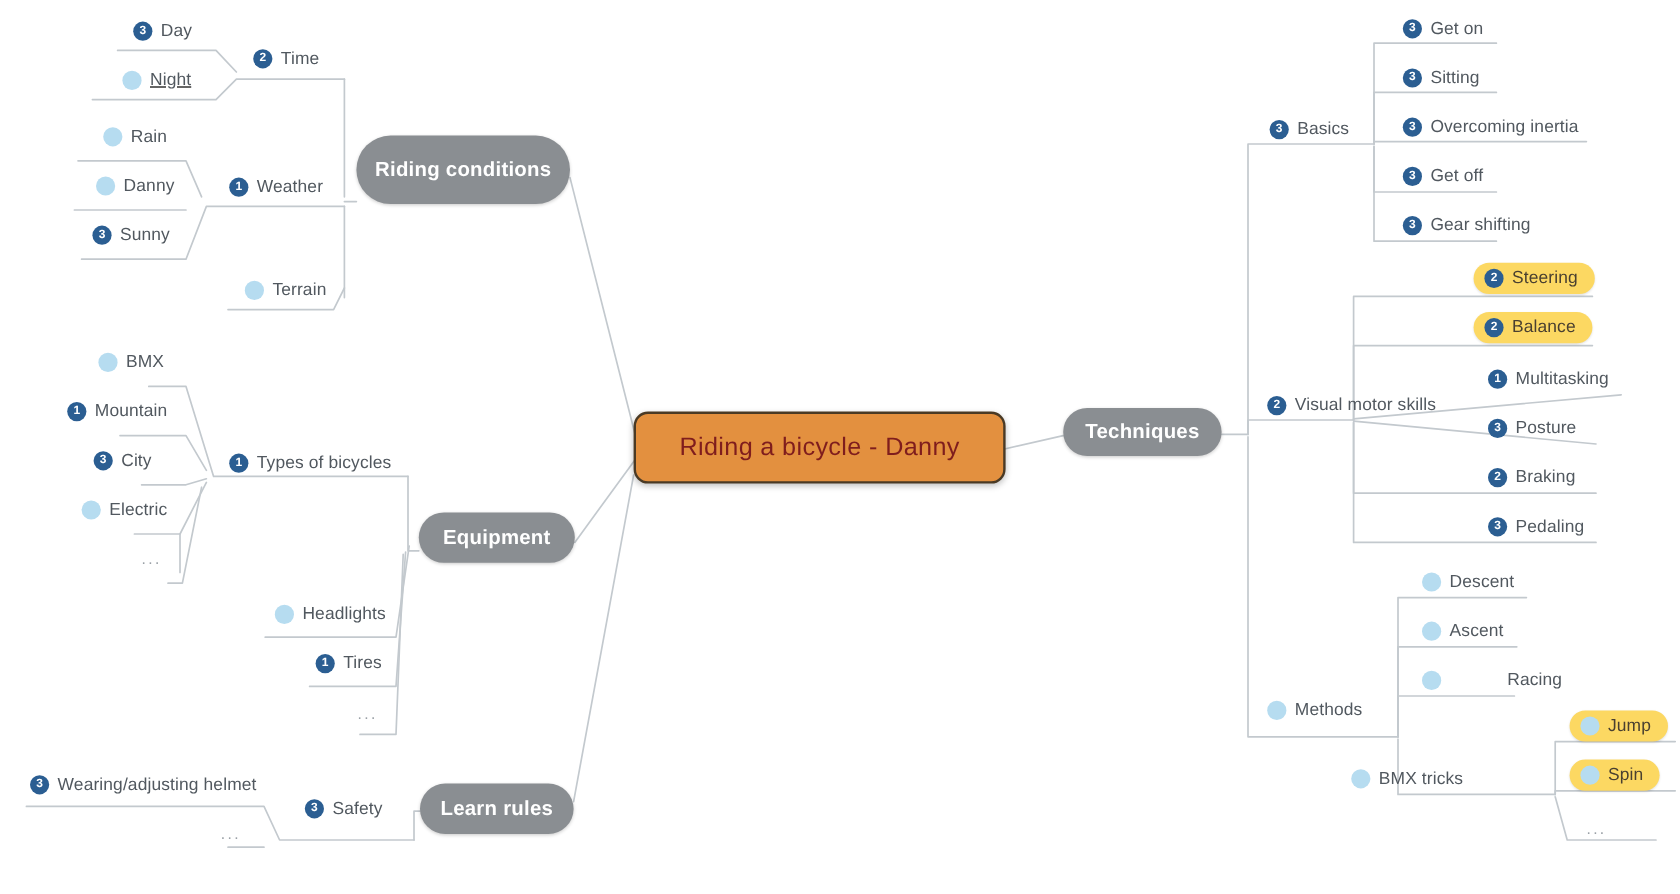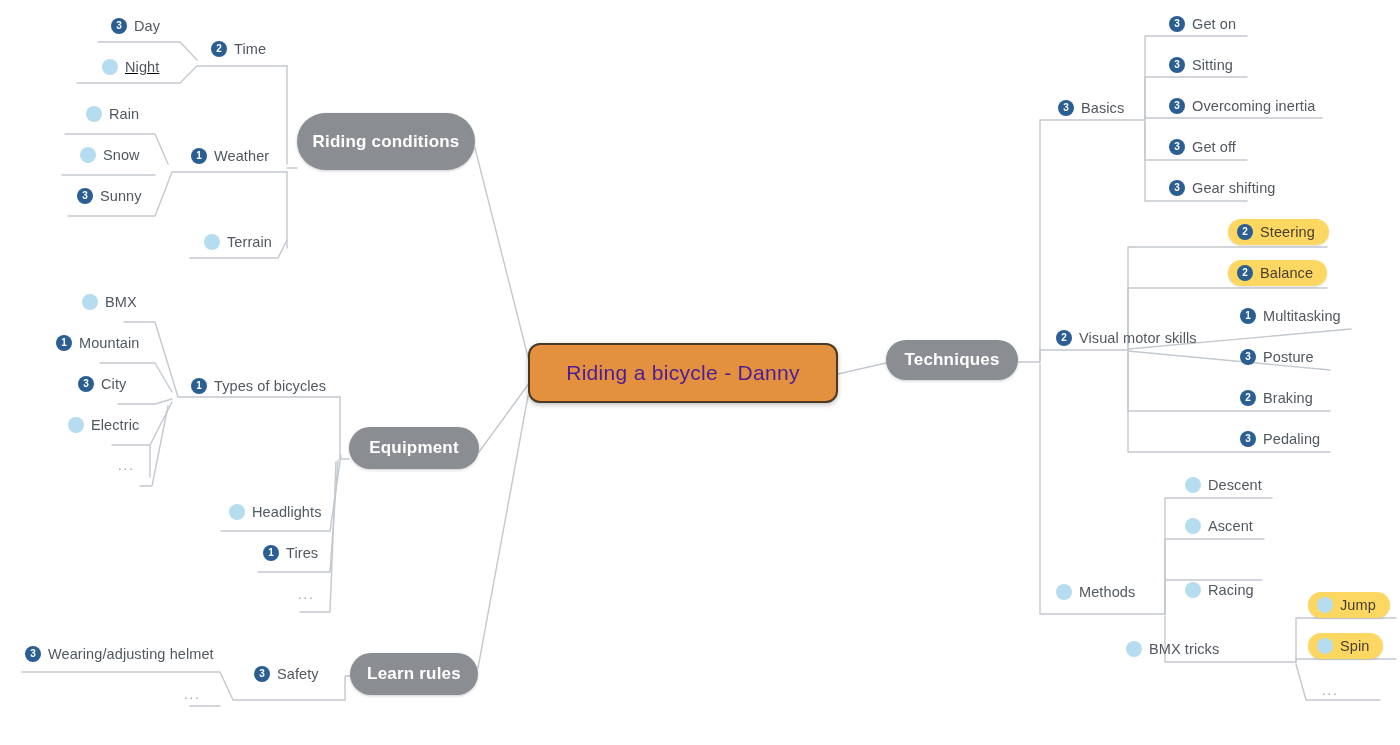--- a/index.html
+++ b/index.html
@@ -89,21 +89,21 @@
   .node.root {
     background: #e3903f;
     border: 2px solid #4a3a25;
     border-radius: 12px;
     padding: 0 24px;
     height: 60px;
     justify-content: center;
     box-shadow: 0 2px 5px rgba(0,0,0,0.25);
   }
   .node.root .label {
-    color: #4c1d95;
+    color: #7f1d1d;
     font-size: 21px;
     letter-spacing: 0.3px;
   }
   .ellipsis .label {
     color: #9aa0a6;
     letter-spacing: 2px;
     font-size: 13px;
   }
 </style>
 </head>
@@ -173,21 +173,21 @@
       <div class="node plain" style="left: 205px; top: 39px;">
         <span class="badge num">2</span>
         <span class="label">Time</span>
       </div>
       <div class="node plain" style="left: 80px; top: 104px;">
         <span class="badge empty"></span>
         <span class="label">Rain</span>
       </div>
       <div class="node plain" style="left: 74px; top: 145px;">
         <span class="badge empty"></span>
-        <span class="label">Snow</span>
+        <span class="label">Danny</span>
       </div>
       <div class="node plain" style="left: 71px; top: 186px;">
         <span class="badge num">3</span>
         <span class="label">Sunny</span>
       </div>
       <div class="node plain" style="left: 185px; top: 146px;">
         <span class="badge num">1</span>
         <span class="label">Weather</span>
       </div>
       <div class="node plain" style="left: 198px; top: 232px;">
@@ -292,21 +292,21 @@
         <span class="label">Visual motor skills</span>
       </div>
       <div class="node plain" style="left: 1179px; top: 475px;">
         <span class="badge empty"></span>
         <span class="label">Descent</span>
       </div>
       <div class="node plain" style="left: 1179px; top: 516px;">
         <span class="badge empty"></span>
         <span class="label">Ascent</span>
       </div>
-      <div class="node plain" style="left: 1179px; top: 580px;">
+      <div class="node plain" style="left: 1179px; top: 557px; gap: 48px;">
         <span class="badge empty"></span>
         <span class="label">Racing</span>
       </div>
       <div class="node plain" style="left: 1120px; top: 639px;">
         <span class="badge empty"></span>
         <span class="label">BMX tricks</span>
       </div>
       <div class="node highlight" style="left: 1308px; top: 592px;">
         <span class="badge empty"></span>
         <span class="label">Jump</span>

